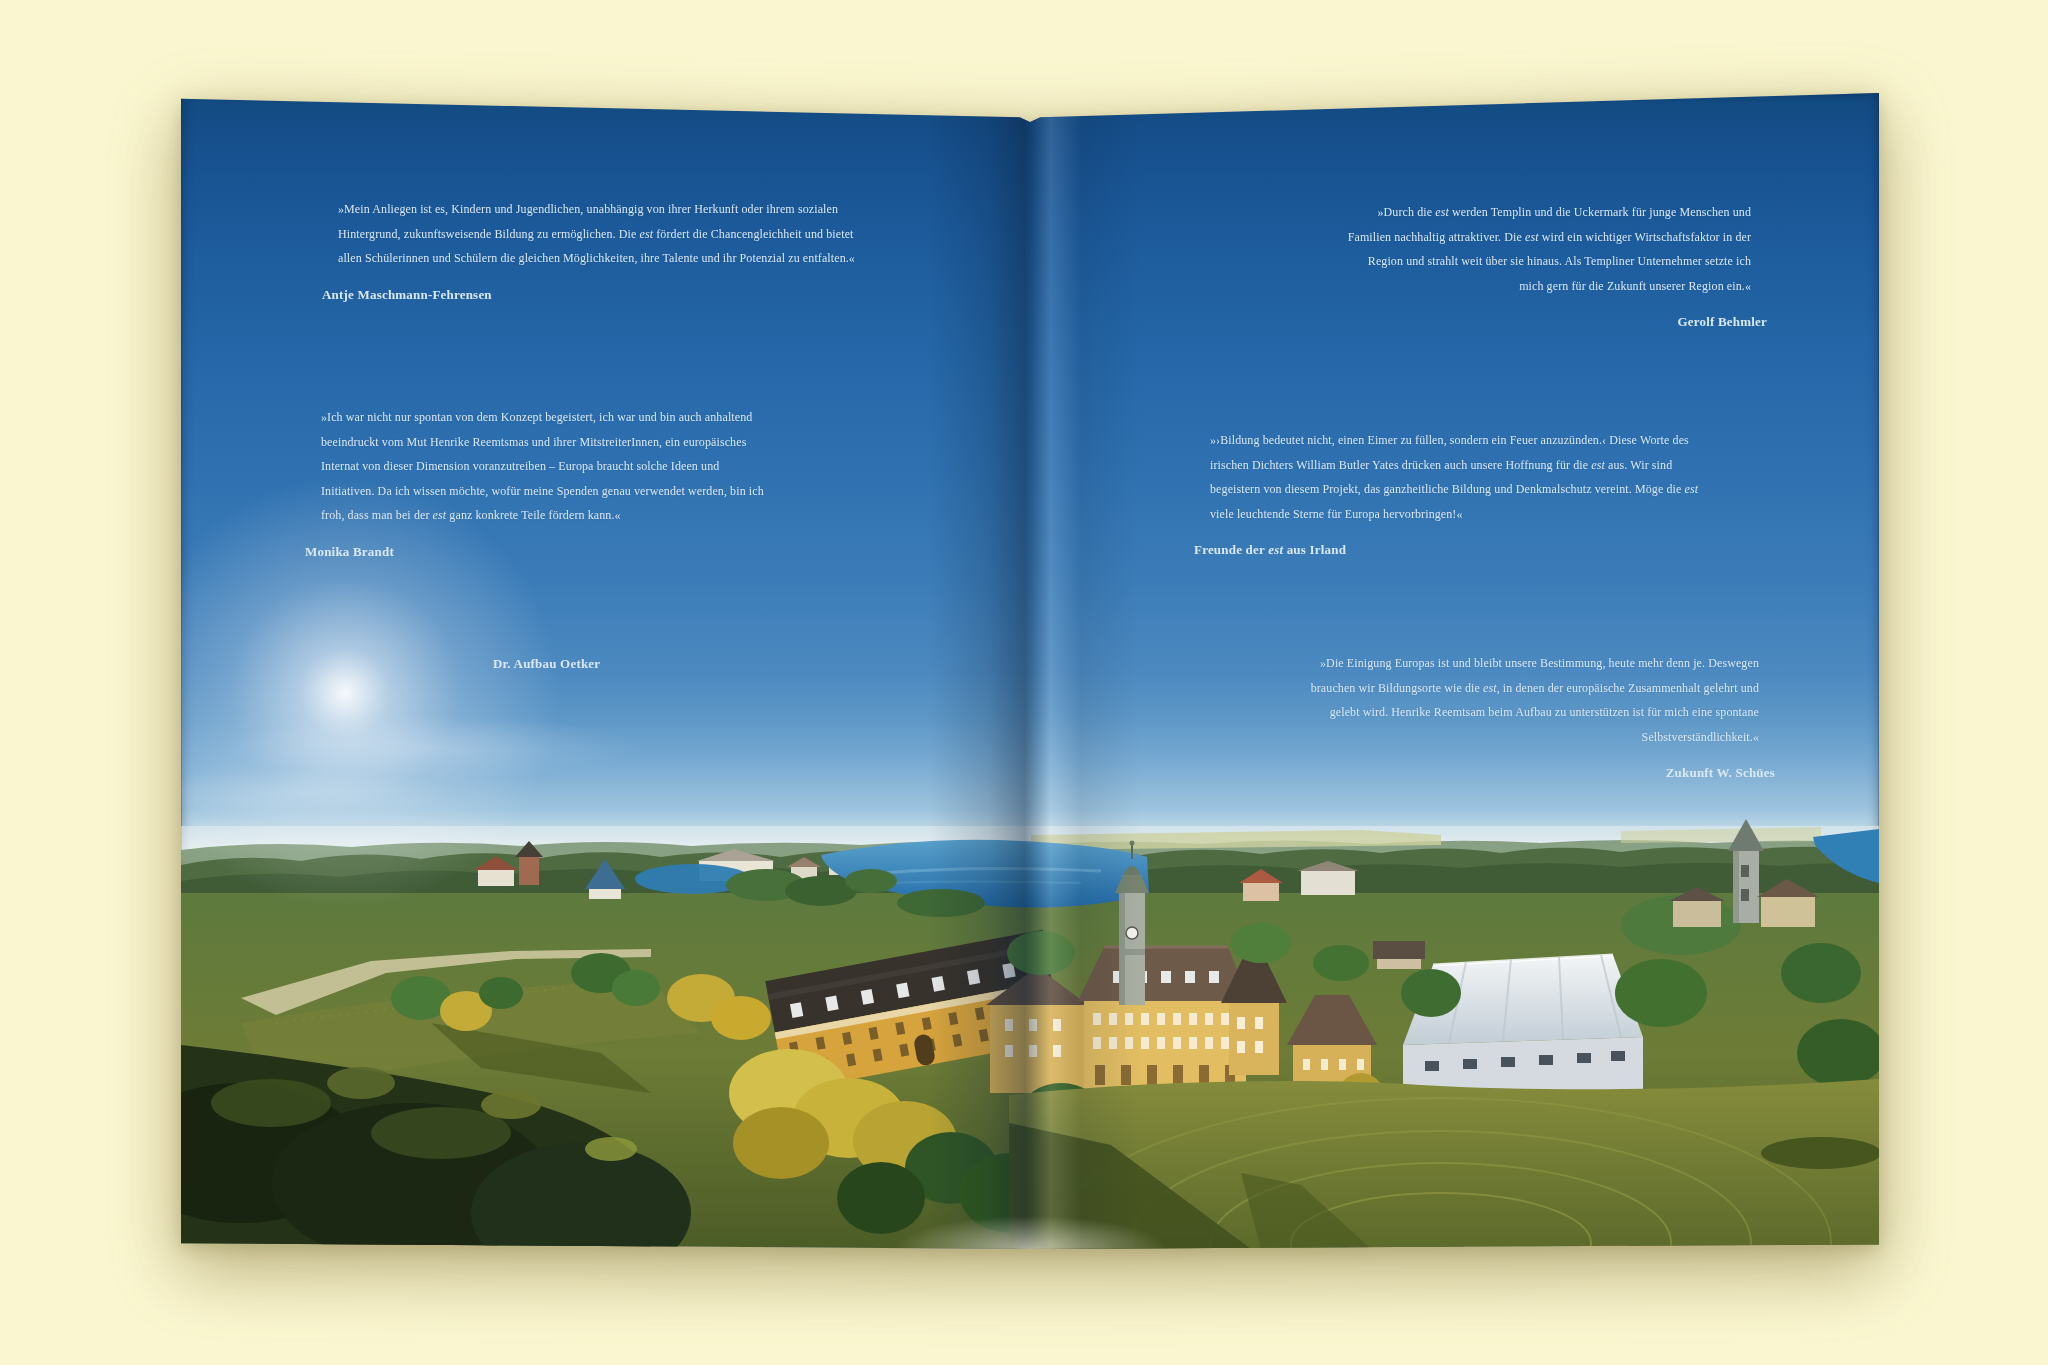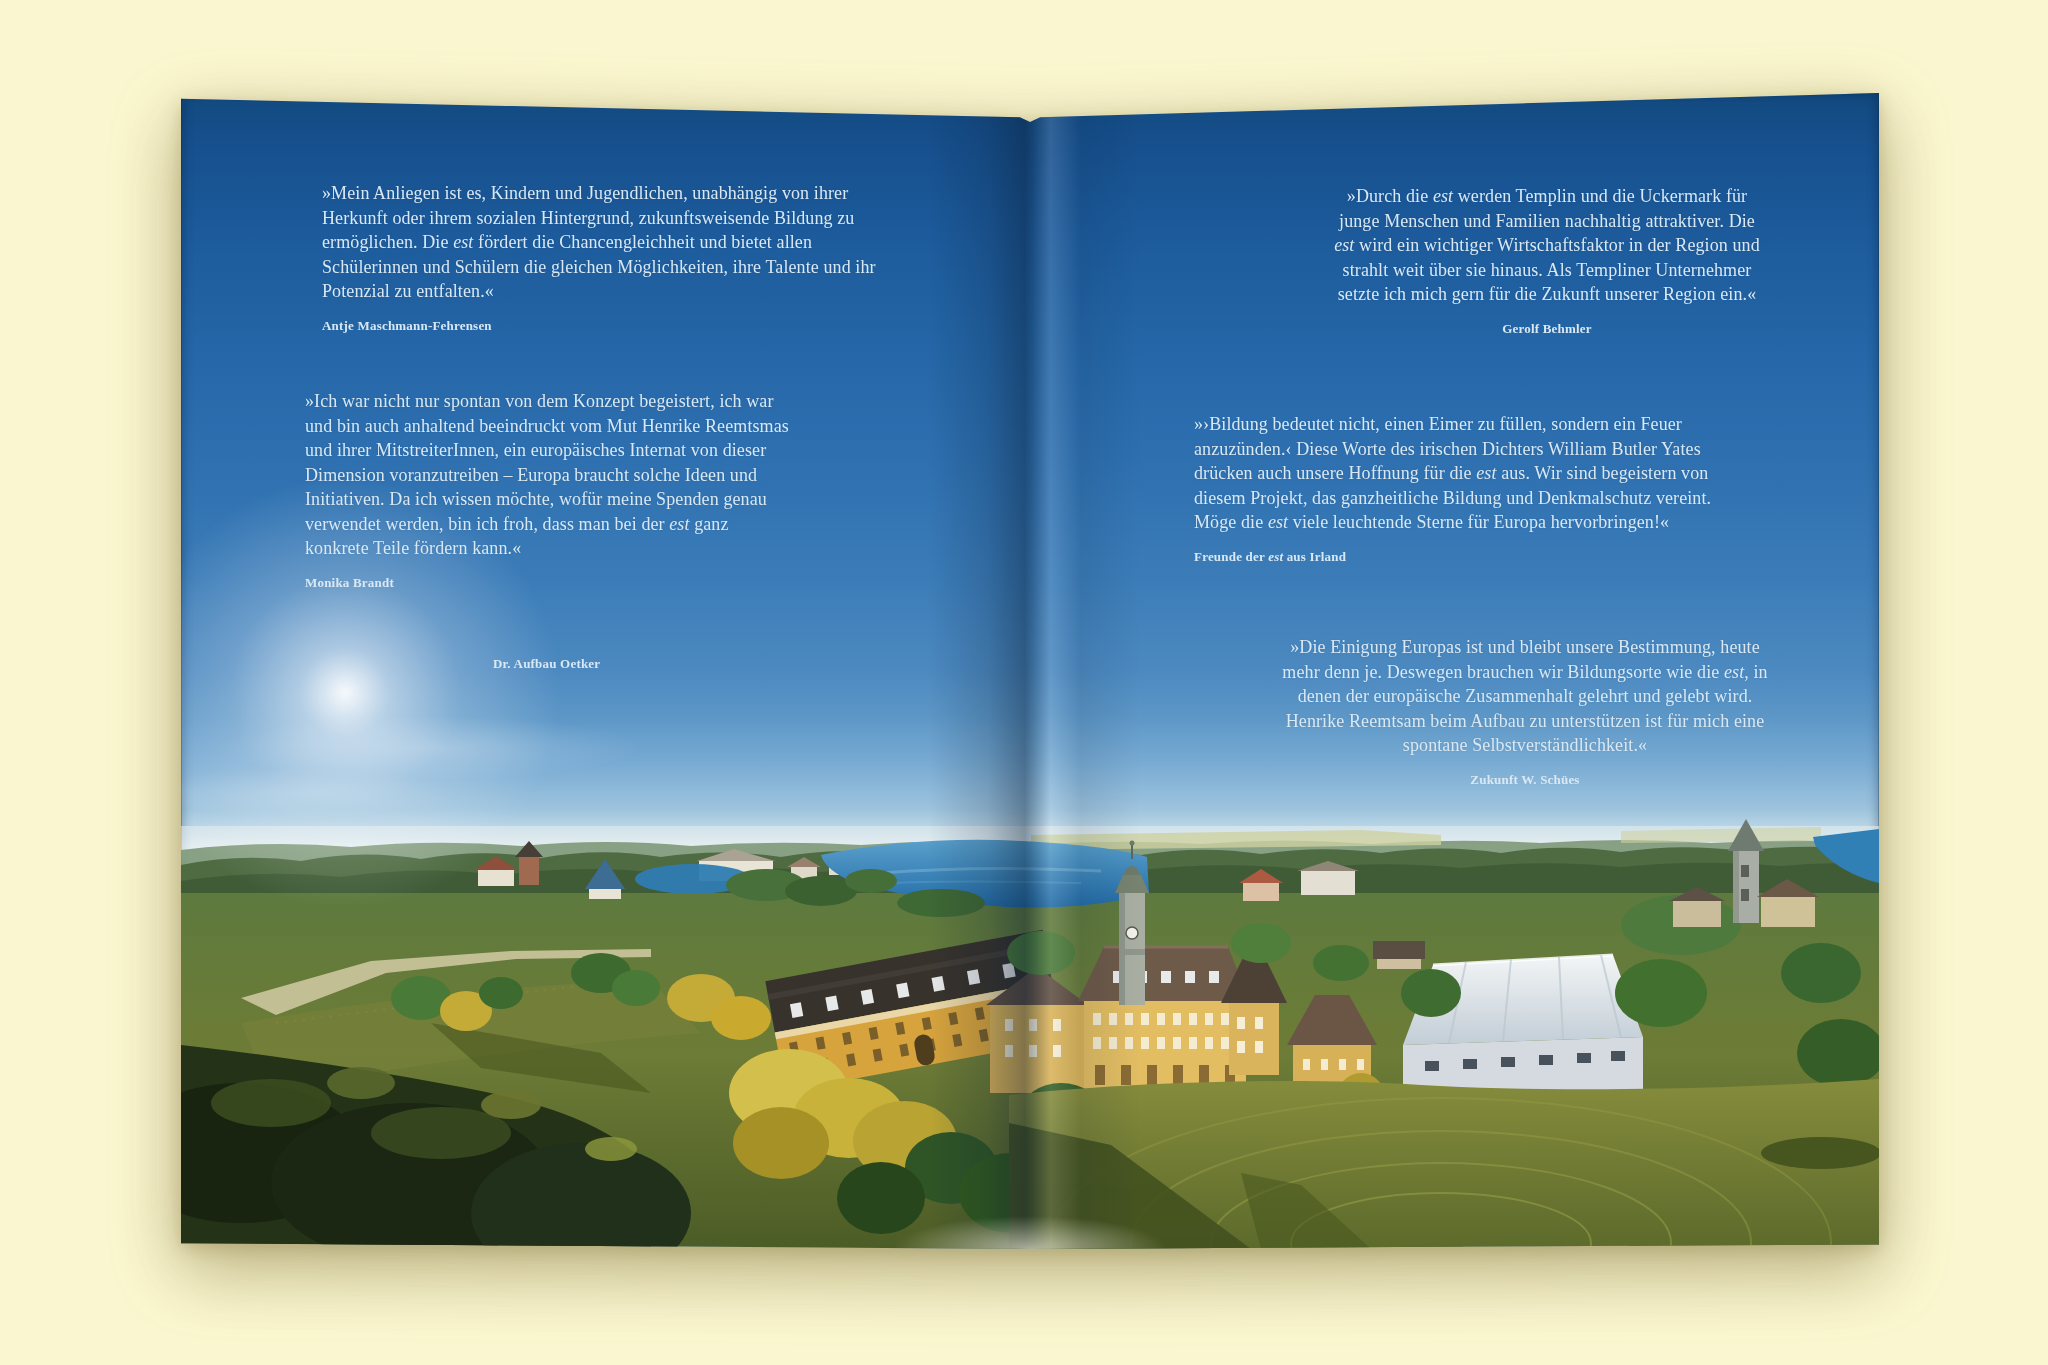--- a/index.html
+++ b/index.html
@@ -50,28 +50,28 @@
   }
   .gutter-curl{
     position:absolute;left:0;bottom:0;width:100%;height:80px;z-index:3;pointer-events:none;
     background:radial-gradient(ellipse 190px 46px at 50% 100%, rgba(255,250,232,.6), rgba(255,250,232,0) 72%);
   }
   .page{position:absolute;top:0;width:849px;height:100%;z-index:4;}
   .page.left{left:0;}
   .page.right{left:849px;}
   .quote{position:absolute;margin:0;color:var(--quote-text,#d9e8f3);}
   .quote blockquote{
-    margin:0;font-size:18px;line-height:24.5px;letter-spacing:.1px;
+    margin:16px;font-size:12px;line-height:24.5px;letter-spacing:.1px;
     text-shadow:0 0 2px rgba(20,60,100,.15);
   }
   .quote figcaption{
     margin:14px 0 0 0;font-size:13px;font-weight:bold;letter-spacing:.2px;
     color:var(--quote-text,#d9e8f3);
   }
-  .quote.ra{text-align:center;}
+  .quote.ra{text-align:right;}
 </style>
 </head>
 <body>
 
 <div class="stage">
   <div class="book-wrap">
     <div class="book">
 
       <svg class="pano" viewBox="0 0 1698 1156" preserveAspectRatio="none" aria-hidden="true">
         <defs>

